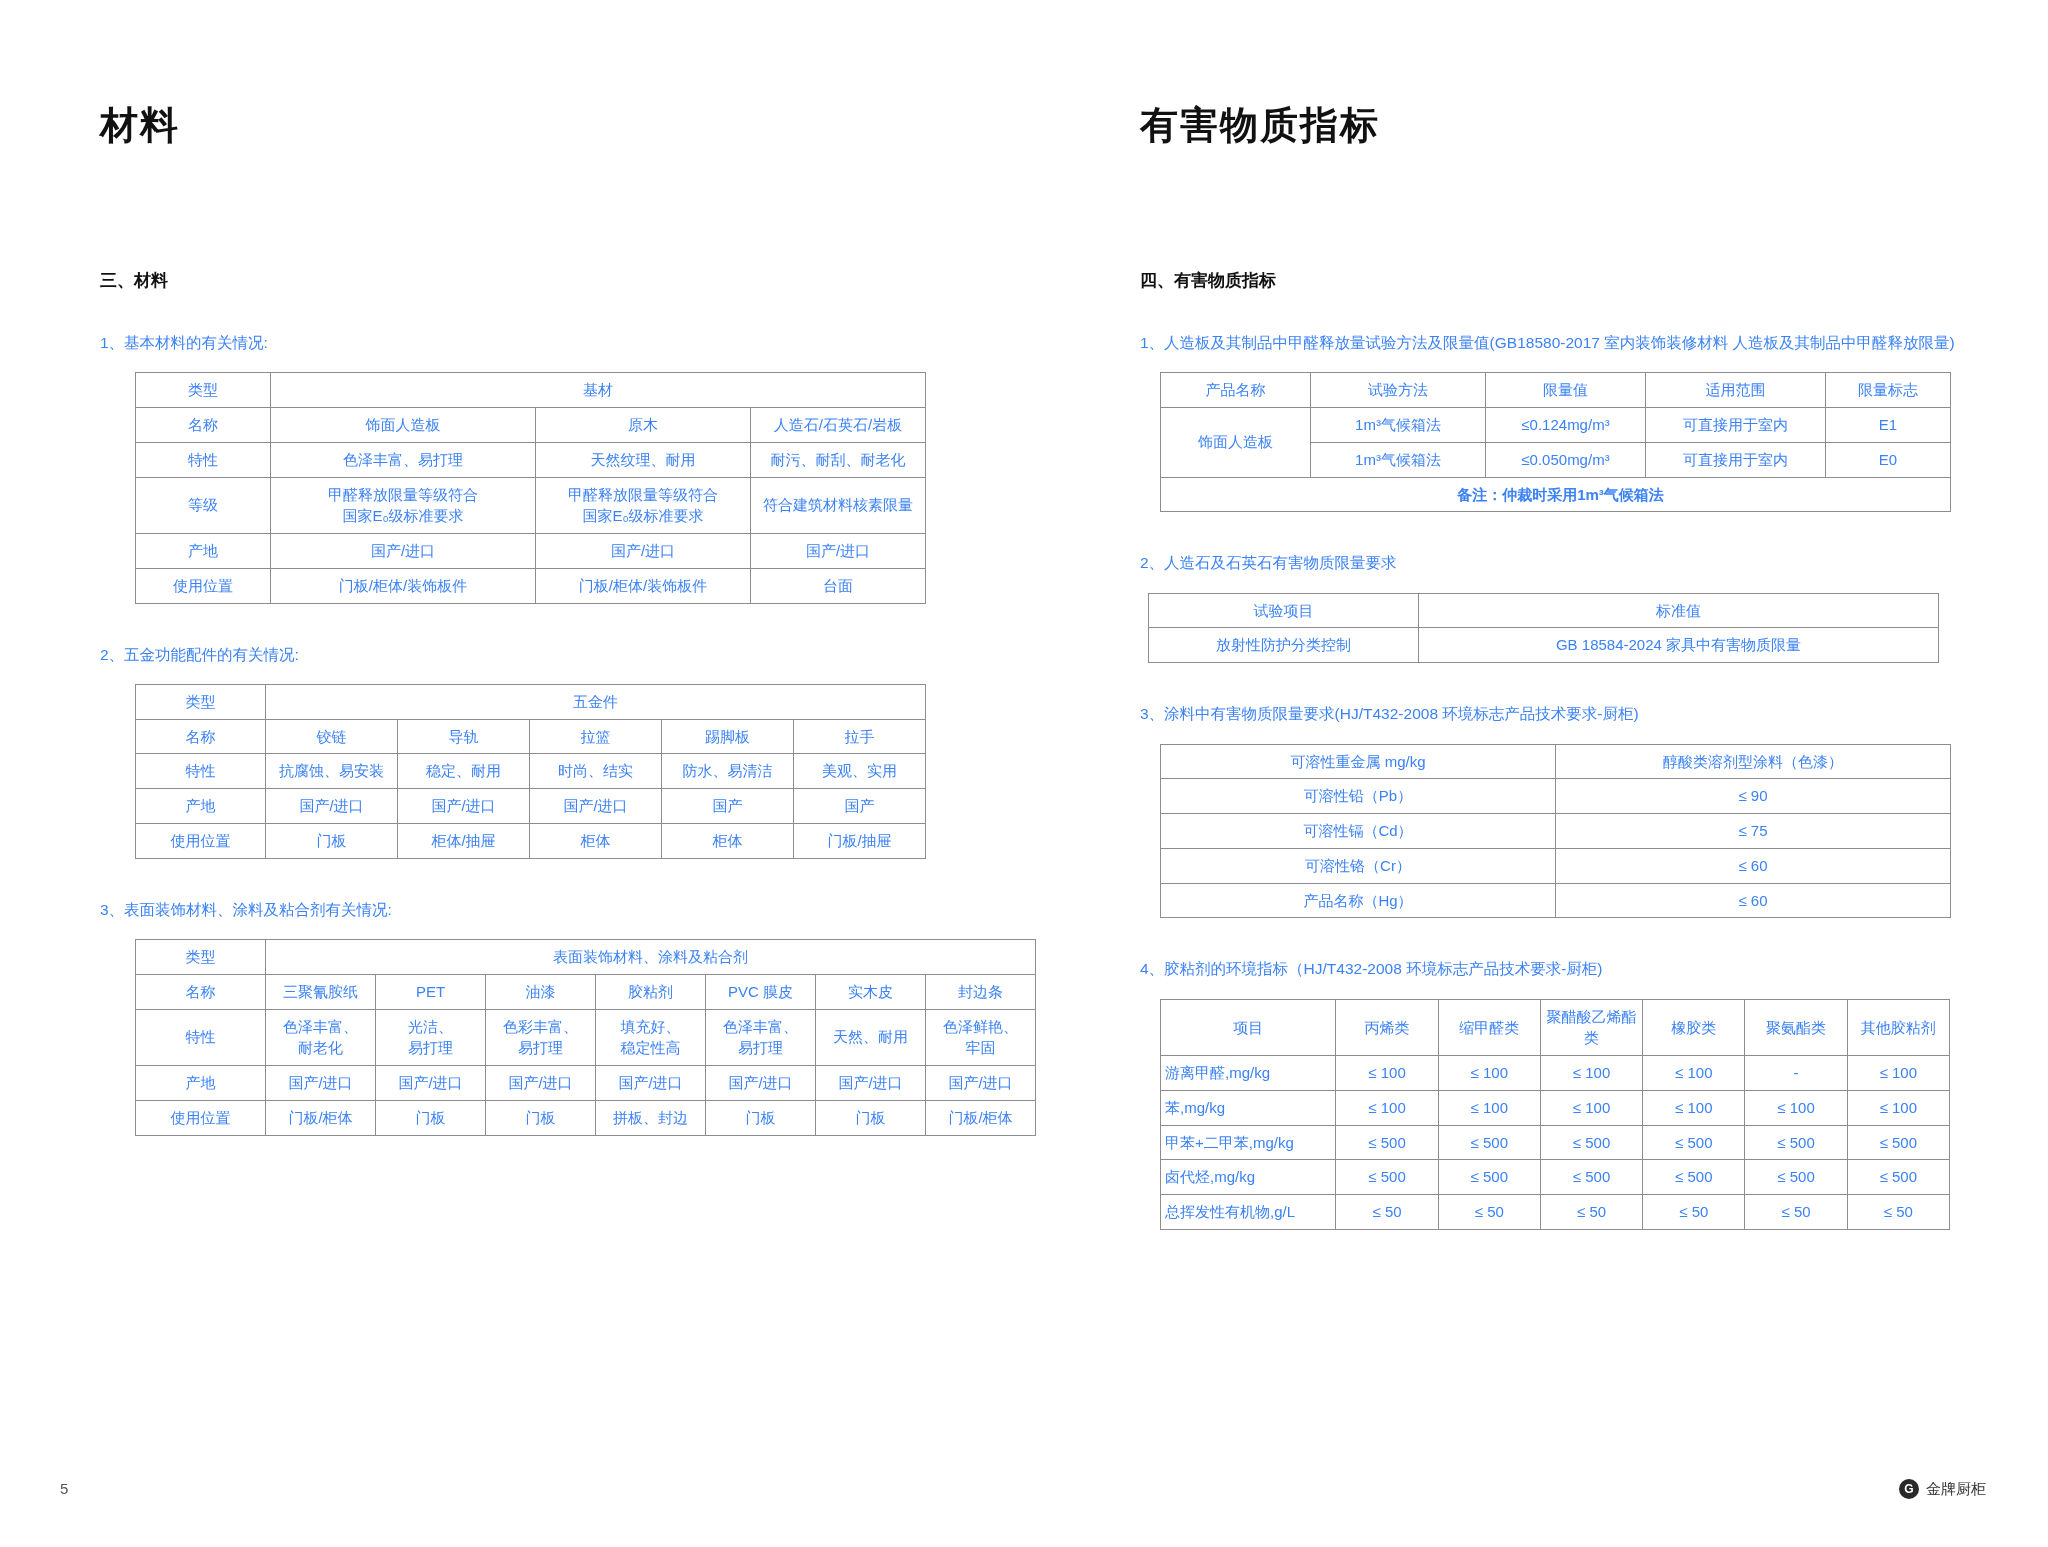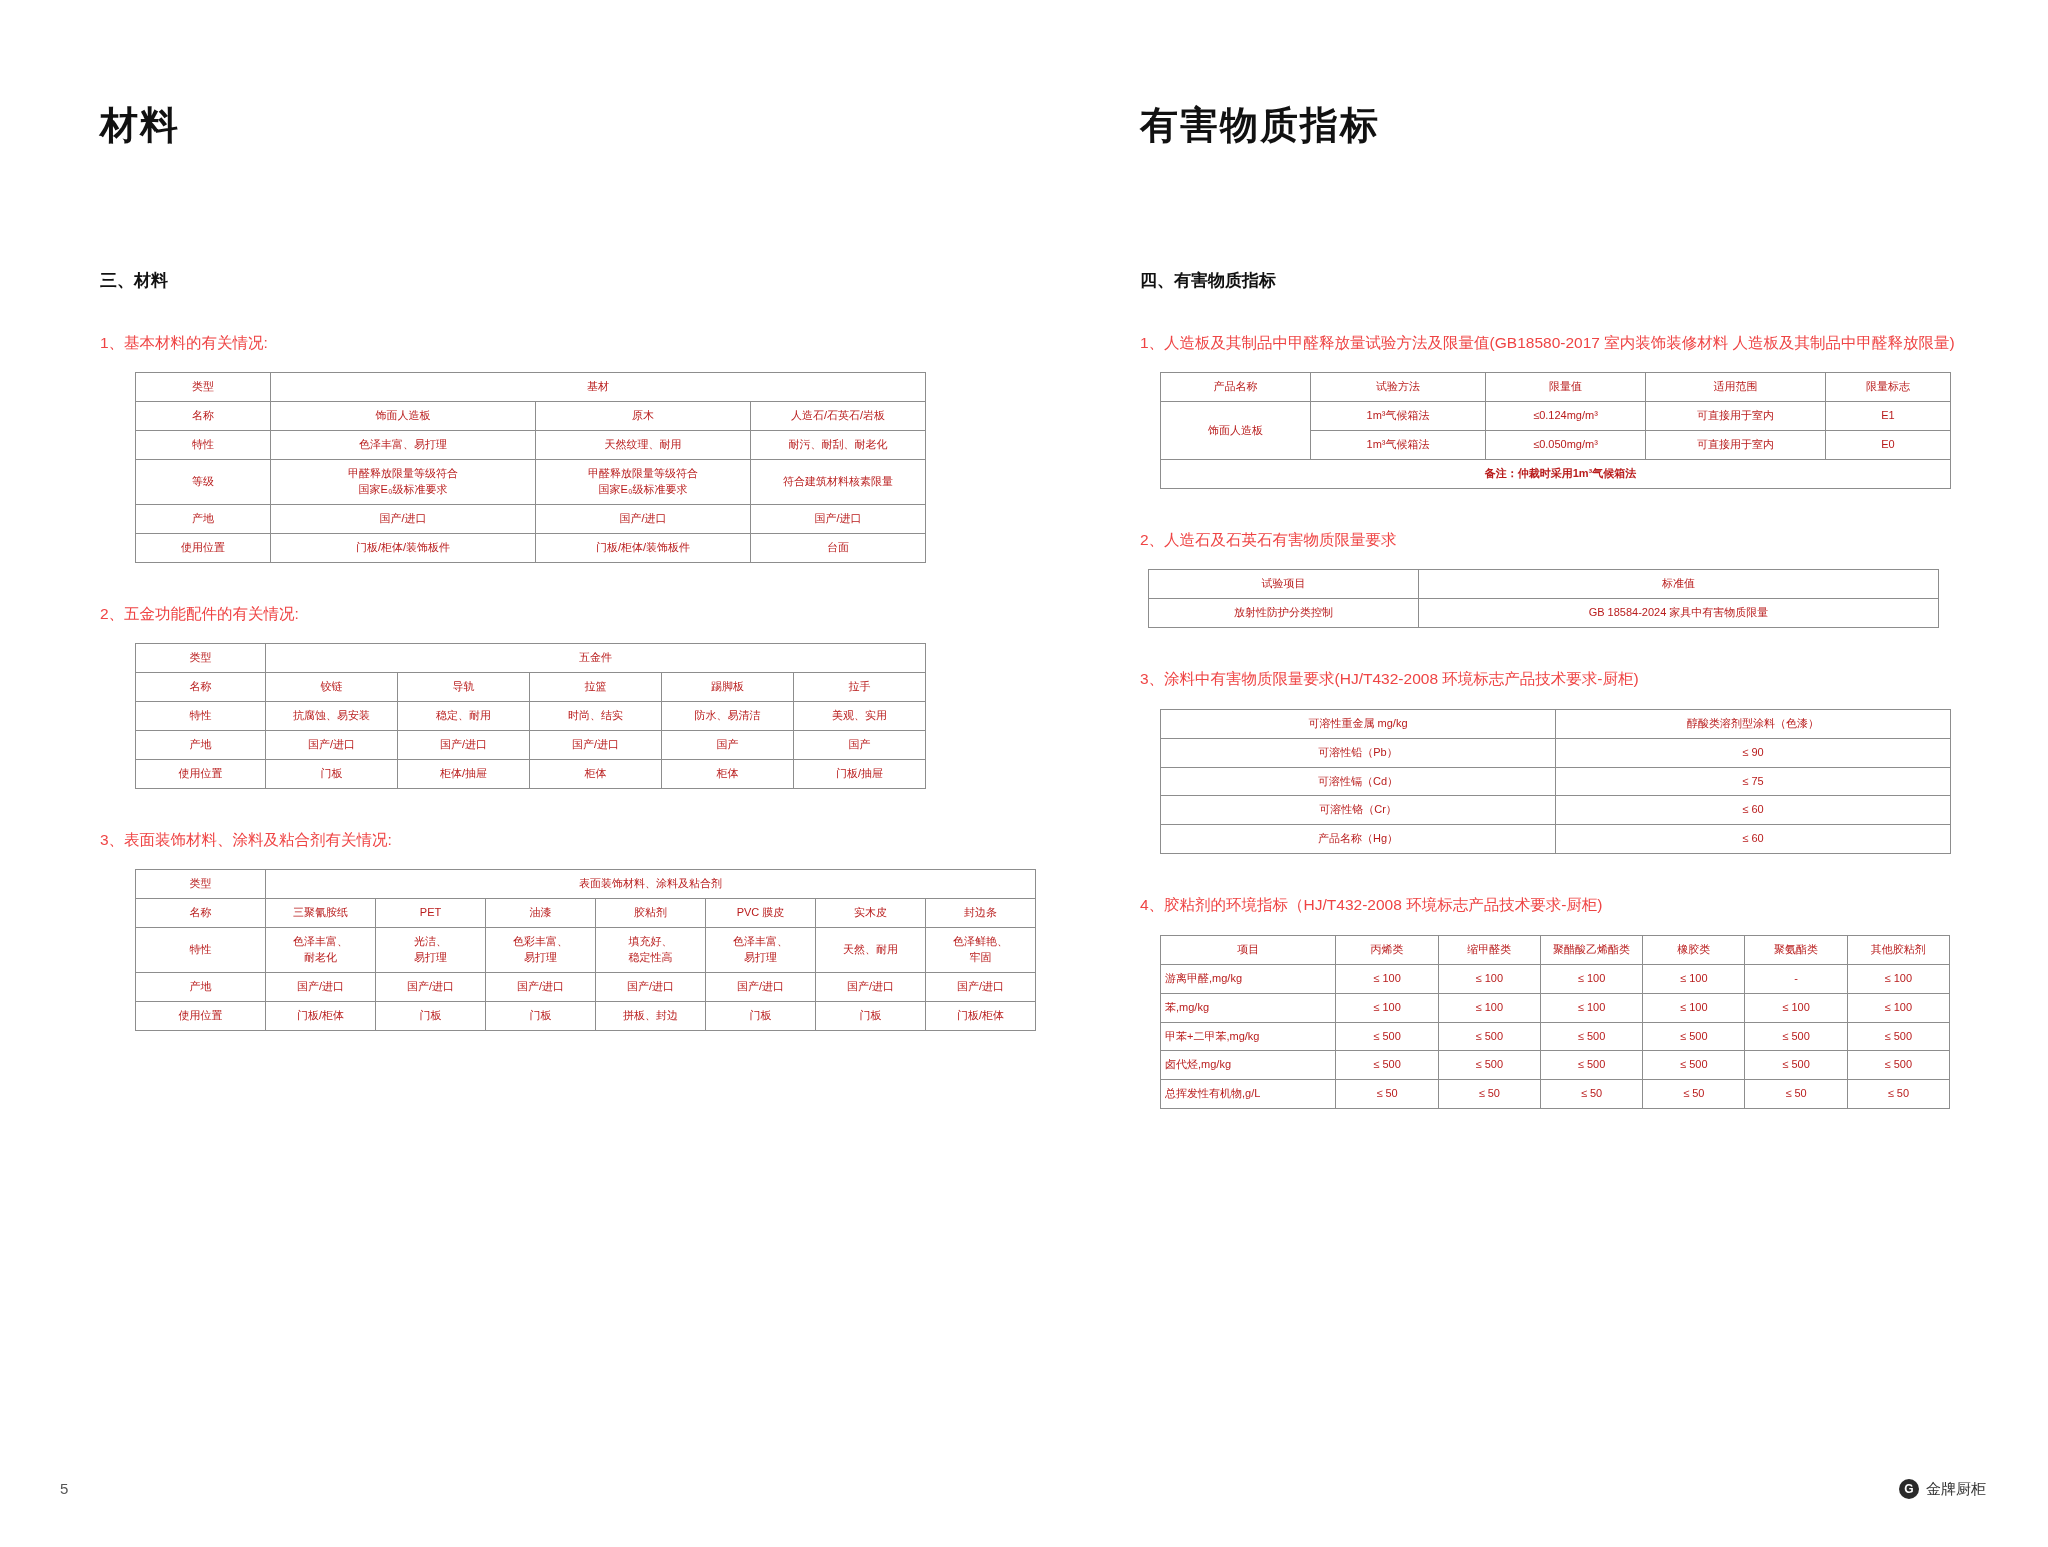--- a/index.html
+++ b/index.html
@@ -39,28 +39,28 @@
     font-size: 17px;
     font-weight: bold;
     margin-top: 118px;
     color: #111;
   }
   .col-right .section-head { margin-top: 118px; }
   .sub-head {
     font-size: 15.5px;
     margin-top: 38px;
     margin-bottom: 16px;
-    color: #ef4444;
+    color: #3b82f6;
     line-height: 1.7;
   }
   table.grid {
     border-collapse: collapse;
     table-layout: fixed;
-    font-size: 11px;
-    color: #b91c1c;
+    font-size: 15px;
+    color: #3b82f6;
   }
   table.grid th, table.grid td {
     border: 1px solid #8d8d8d;
     text-align: center;
     vertical-align: middle;
     padding: 6px 4px;
     line-height: 1.45;
     font-weight: normal;
   }
   .nowrapline { white-space: pre-line; }

